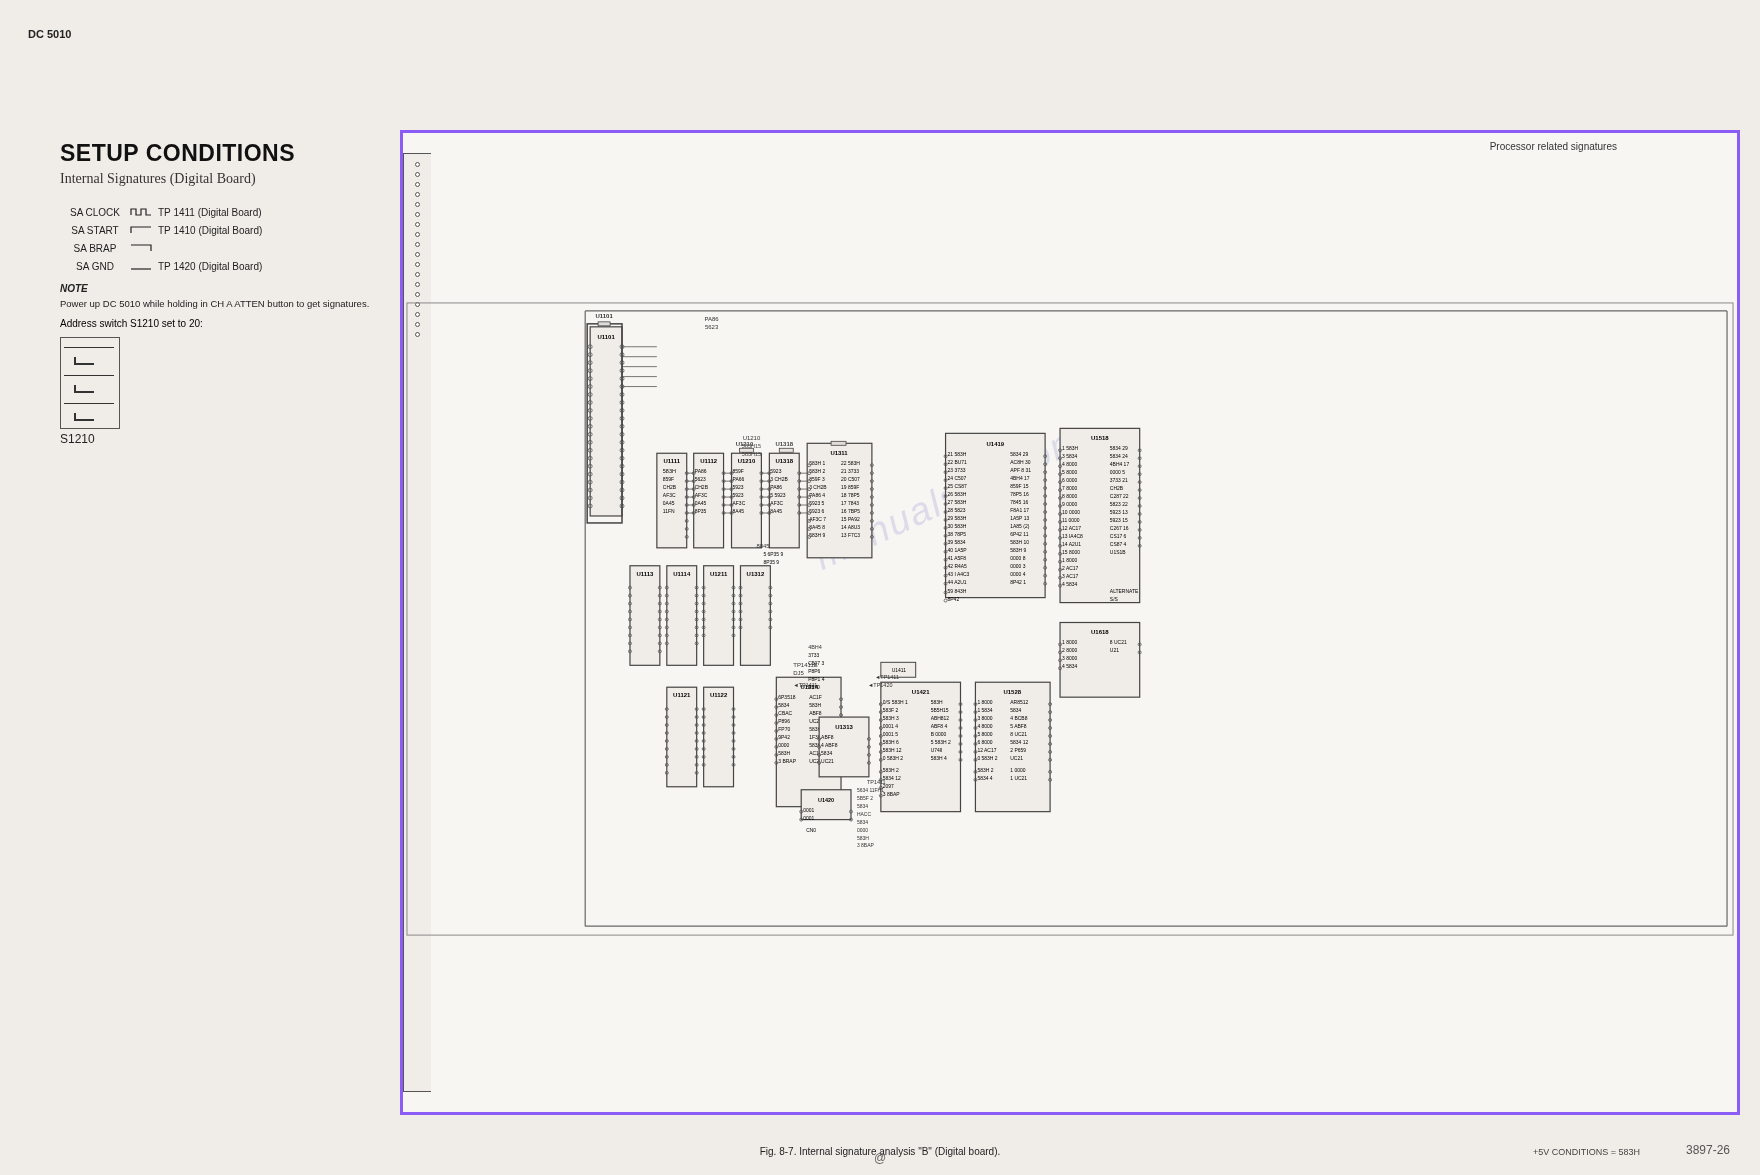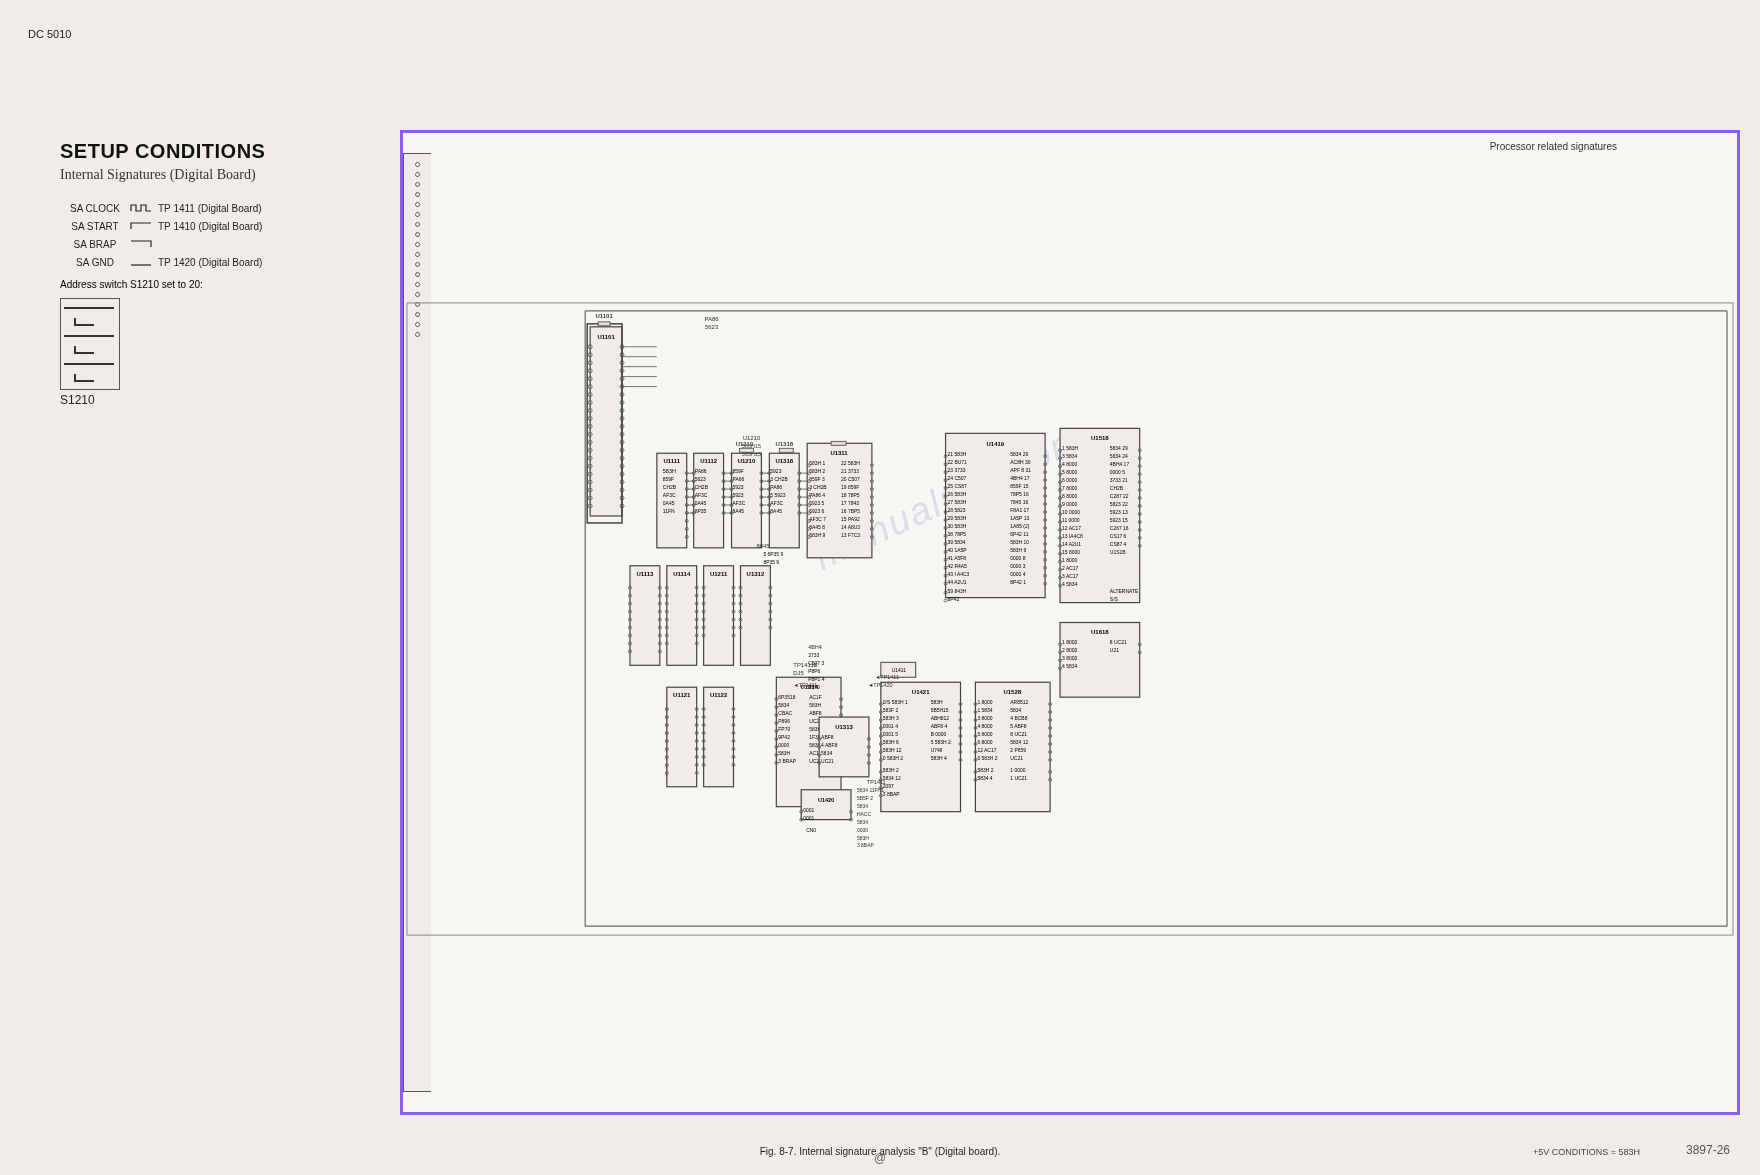--- a/index.html
+++ b/index.html
@@ -15,32 +15,32 @@
       width: 1760px;
       height: 1175px;
       background: #f0ede8;
       position: relative;
     }
     .doc-label {
       position: absolute;
       top: 28px;
       left: 28px;
       font-size: 11px;
-      font-weight: normal;
+      font-weight: bold;
       color: #222;
     }
     
     .setup-panel {
       position: absolute;
       top: 140px;
       left: 60px;
       width: 340px;
     }
     .setup-title {
-      font-size: 20px;
+      font-size: 23px;
       font-weight: 900;
       color: #111;
       letter-spacing: 0.5px;
       margin-bottom: 4px;
     }
     .setup-subtitle {
       font-size: 14px;
       color: #333;
       margin-bottom: 18px;
       font-family: Liberation Serif, serif;
@@ -259,20 +259,24 @@
         <span class="sa-label">SA GND</span>
         <span class="sa-signal">
           <svg viewBox="0 0 22 14">
               <line x1="1" y1="10" x2="21" y2="10" stroke="#222" stroke-width="1.2"></line>
             </svg>
         </span>
         <span class="sa-tp">TP 1420 (Digital Board)</span>
       </div>
     </div>
 
+    <div class="note-section">
+      <div class="note-title">NOTE</div>
+      <div class="note-text">Power up DC 5010 while holding in CH A ATTEN button to get signatures.</div>
+    </div>
 
     <div class="addr-section">
       <div style="font-size:10px;">Address switch S1210 set to 20:</div>
 
       <div class="switch-diagram">
         <div class="switch-row">
             <div style="width:50px;height:1.5px;background:#333;margin:2px 0;"></div>
           </div>
         <div class="switch-row">
             <div style="width:20px;height:8px;border-left:2px solid #333;border-bottom:2px solid #333;margin-left:10px;"></div>

